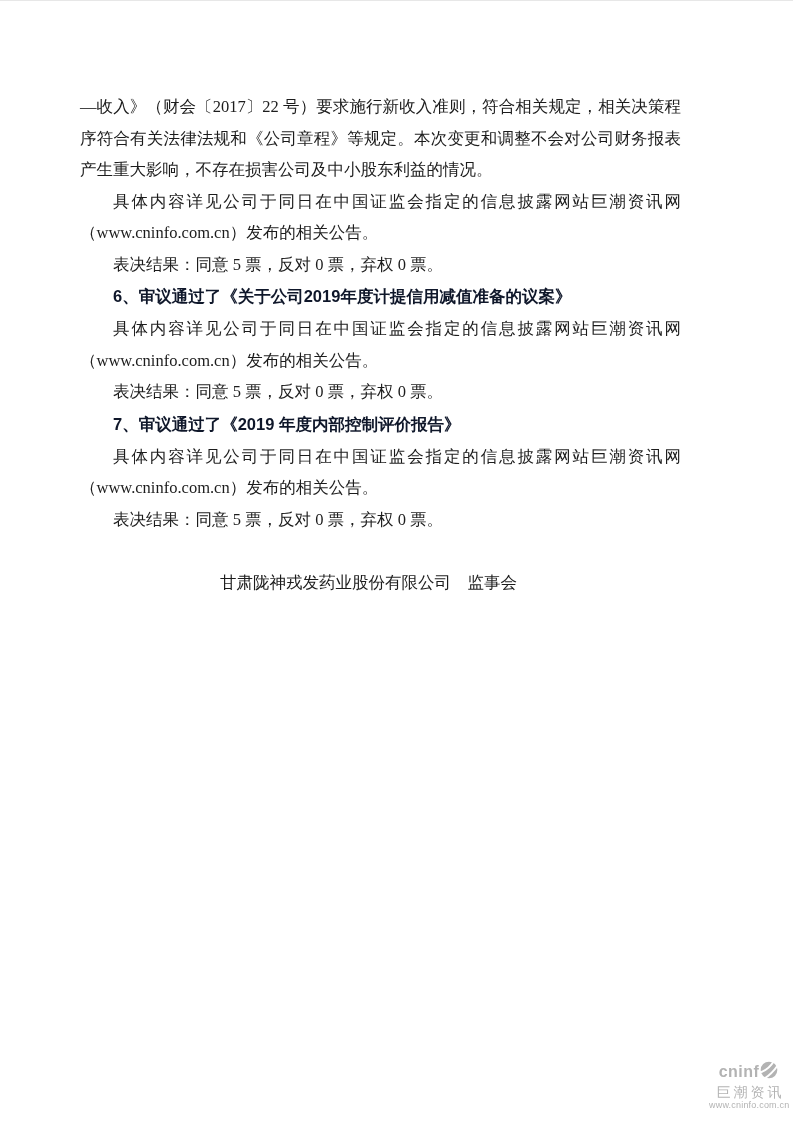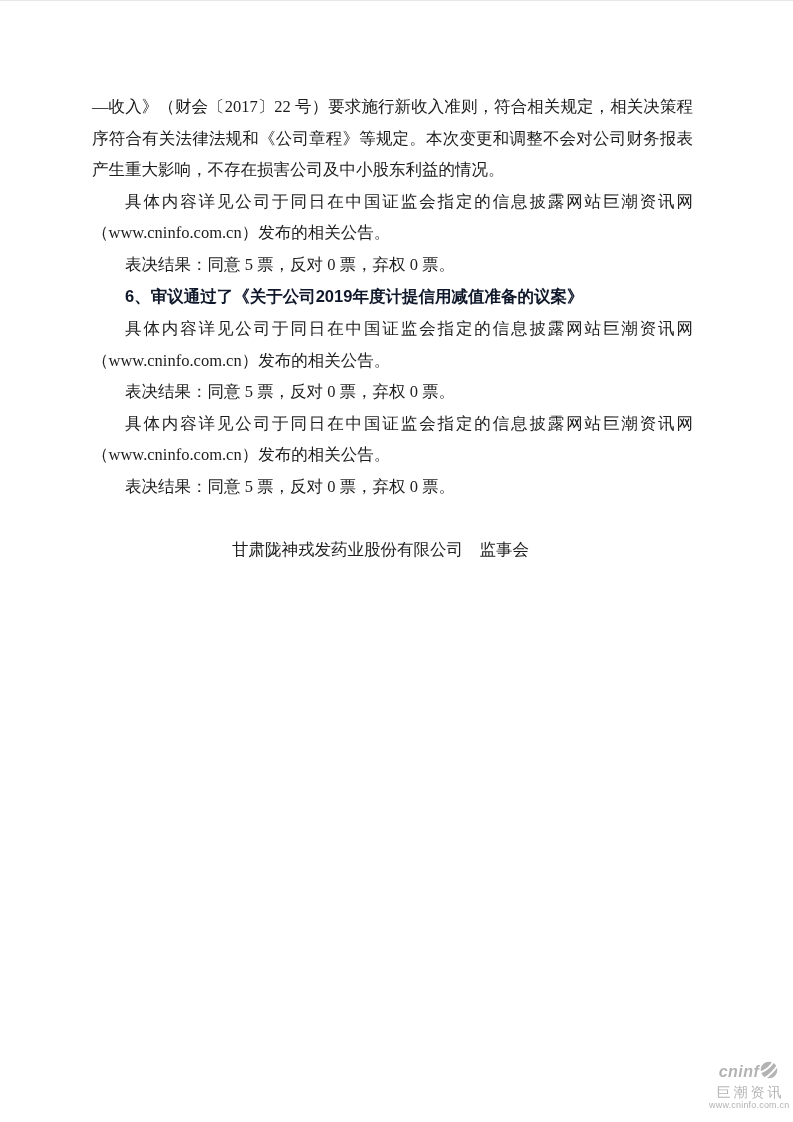--- a/index.html
+++ b/index.html
@@ -14,21 +14,21 @@
   }
   .top-edge {
     position: absolute;
     top: 0; left: 0; right: 0;
     height: 1px;
     background: #e7e7e7;
   }
   .content {
     position: absolute;
     top: 91px;
-    left: 92px;
+    left: 80px;
     width: 601px;
     font-size: 16.5px;
     line-height: 31.5px;
     text-align: justify;
   }
   .content p {
     margin: 0;
     text-indent: 2em;
   }
   .content p.no-indent { text-indent: 0; }
@@ -53,21 +53,20 @@
     color: #b3b3b3;
     font-family: "Liberation Sans", "DejaVu Sans", sans-serif;
     text-align: center;
     line-height: 1;
   }
   .logo-row {
     display: flex;
     align-items: center;
     justify-content: center;
     gap: 0;
-    font-style: italic;
   }
   .logo-wordmark {
     font-weight: 700;
     font-size: 16px;
     letter-spacing: 0.5px;
   }
   .logo-name {
     font-size: 14px;
     letter-spacing: 3px;
     margin: 2px 0 2px 0;
@@ -83,20 +82,21 @@
 
 <div class="top-edge"></div>
 
 <div class="content">
   <p class="no-indent">—收入》（财会〔2017〕22 号）要求施行新收入准则，符合相关规定，相关决策程序符合有关法律法规和《公司章程》等规定。本次变更和调整不会对公司财务报表产生重大影响，不存在损害公司及中小股东利益的情况。</p>
   <p>具体内容详见公司于同日在中国证监会指定的信息披露网站巨潮资讯网（www.cninfo.com.cn）发布的相关公告。</p>
   <p>表决结果：同意 5 票，反对 0 票，弃权 0 票。</p>
   <p class="heading">6、审议通过了《关于公司2019年度计提信用减值准备的议案》</p>
   <p>具体内容详见公司于同日在中国证监会指定的信息披露网站巨潮资讯网（www.cninfo.com.cn）发布的相关公告。</p>
   <p>表决结果：同意 5 票，反对 0 票，弃权 0 票。</p>
+  <p class="heading">7、审议通过了《2019 年度内部控制评价报告》</p>
   <p>具体内容详见公司于同日在中国证监会指定的信息披露网站巨潮资讯网（www.cninfo.com.cn）发布的相关公告。</p>
   <p>表决结果：同意 5 票，反对 0 票，弃权 0 票。</p>
 
   <div class="signature">
     <div>甘肃陇神戎发药业股份有限公司　监事会</div>
   </div>
 </div>
 
 <div class="logo">
   <div class="logo-row">

